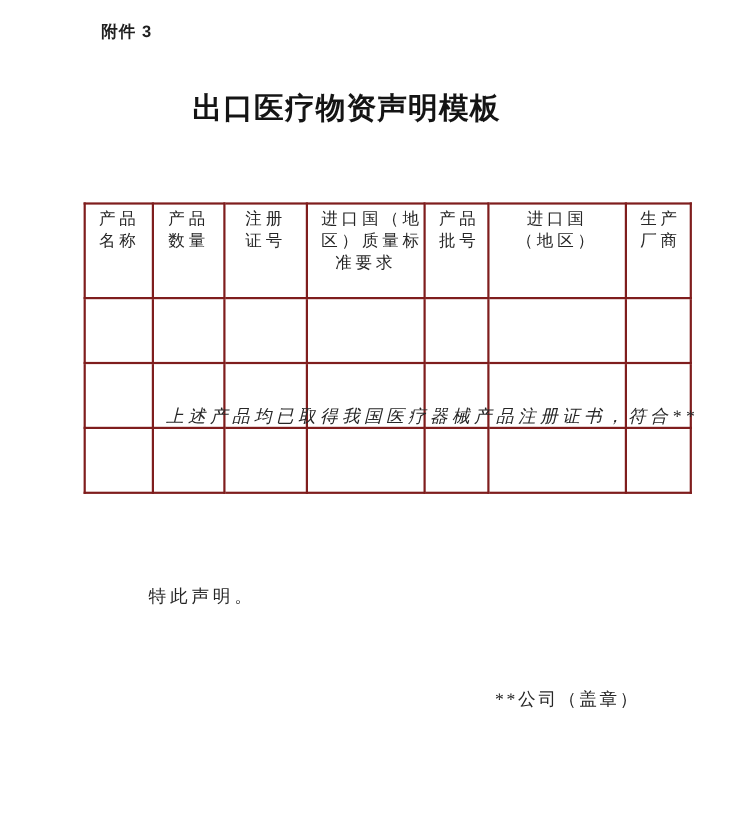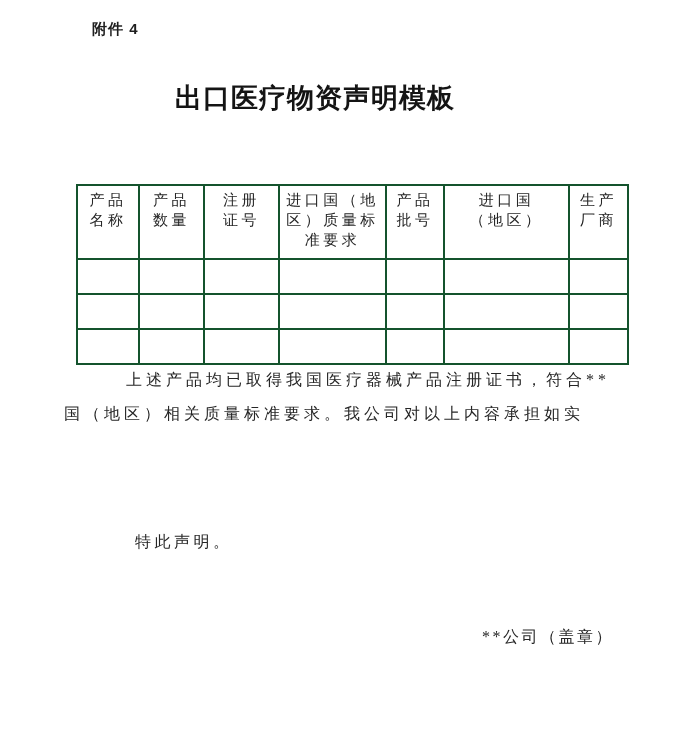--- a/index.html
+++ b/index.html
@@ -49,73 +49,74 @@
 
   table.products {
     position: absolute;
     left: 76px;
     top: 184px;
     width: 553px;
     border-collapse: collapse;
     table-layout: fixed;
   }
   table.products td {
-    border: 2px solid #14532d;
-    padding: 0;
+    border: 2px solid #7f1d1d;
+    padding: 12px;
   }
   table.products tr.header-row td {
     height: 68px;
     vertical-align: top;
     text-align: center;
     font-size: 15px;
     line-height: 20px;
     letter-spacing: 3.5px;
     padding-top: 4px;
     font-weight: normal;
     color: #262626;
   }
   table.products tr.data-row td {
     height: 33px;
   }
   .hline { white-space: nowrap; }
 
   .declaration {
-    left: 64px;
+    left: 89px;
     top: 363px;
     width: 560px;
     font-size: 16px;
     line-height: 34px;
     letter-spacing: 4px;
+    font-style: italic;
   }
   .declaration .dline { white-space: nowrap; }
   .declaration .dline.indent { padding-left: 62px; }
 
   .closing-line {
     left: 135px;
     top: 516px;
     font-size: 16px;
     letter-spacing: 3.5px;
     white-space: nowrap;
     margin-top: 16px;
   }
   .signature {
     left: 450px;
     top: 620px;
     font-size: 16px;
     line-height: 34px;
     letter-spacing: 2.5px;
   }
-  .signature .sline { white-space: nowrap; margin-left: 32px; }
+  .signature .sline { white-space: nowrap; }
 </style>
 </head>
 <body>
 
 <div class="page">
 
-  <div class="abs attachment-label">附件 4</div>
+  <div class="abs attachment-label">附件 3</div>
 
   <div class="abs doc-title">出口医疗物资声明模板</div>
 
 
   <table class="products">
     <colgroup>
       <col style="width:62px">
       <col style="width:65px">
       <col style="width:75px">
       <col style="width:107px">
@@ -180,21 +181,20 @@
         <td></td>
         <td></td>
         <td></td>
         <td></td>
       </tr>
     </tbody>
   </table>
 
   <div class="abs declaration">
     <div class="dline indent">上述产品均已取得我国医疗器械产品注册证书，符合**</div>
-    <div class="dline">国（地区）相关质量标准要求。我公司对以上内容承担如实</div>
   </div>
 
   <div class="abs closing-line">特此声明。</div>
 
   <div class="abs signature">
     <div class="sline">**公司（盖章）</div>
   </div>
 
 </div>
 

